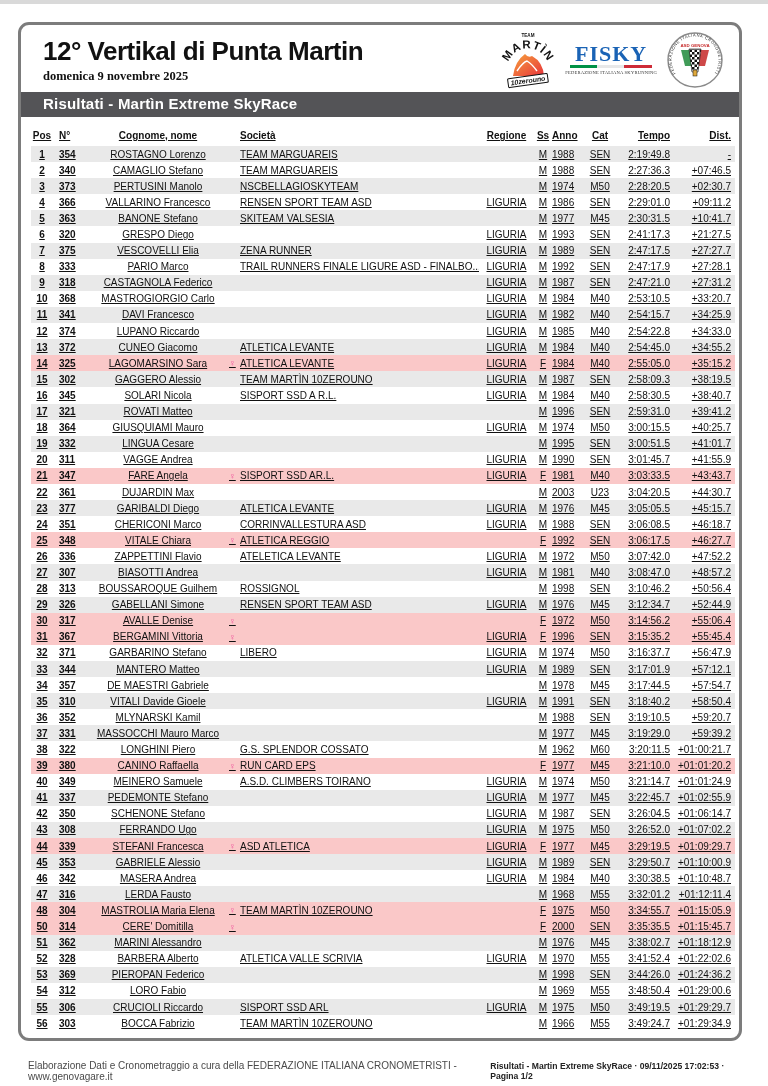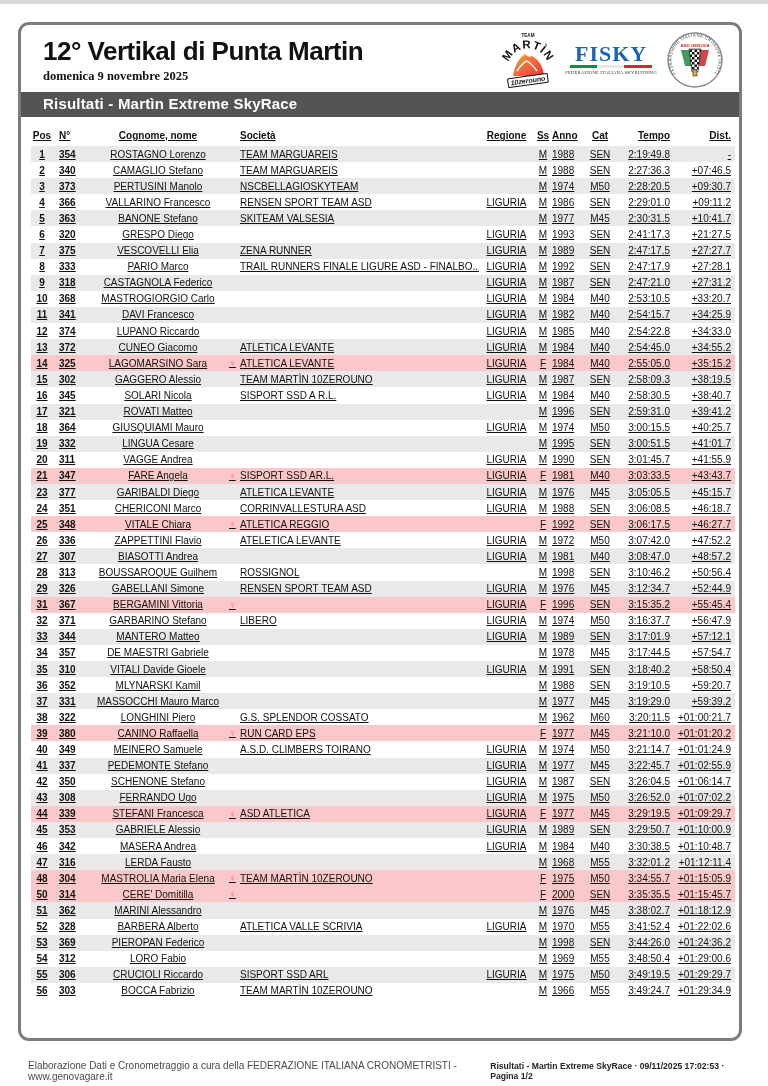--- a/index.html
+++ b/index.html
@@ -179,21 +179,21 @@
             <td class="c-pos">3</td>
             <td class="c-num">373</td>
             <td class="c-name">PERTUSINI Manolo</td>
             <td class="c-icon"></td>
             <td class="c-soc">NSCBELLAGIOSKYTEAM</td>
             <td class="c-reg"></td>
             <td class="c-ss">M</td>
             <td class="c-year">1974</td>
             <td class="c-cat">M50</td>
             <td class="c-time">2:28:20.5</td>
-            <td class="c-gap">+09:30.7</td>
+            <td class="c-gap">+02:30.7</td>
           </tr>
           <tr class="row-even">
             <td class="c-pos">4</td>
             <td class="c-num">366</td>
             <td class="c-name">VALLARINO Francesco</td>
             <td class="c-icon"></td>
             <td class="c-soc">RENSEN SPORT TEAM ASD</td>
             <td class="c-reg">LIGURIA</td>
             <td class="c-ss">M</td>
             <td class="c-year">1986</td>
@@ -415,20 +415,33 @@
             <td class="c-name">FARE Angela</td>
             <td class="c-icon">♀</td>
             <td class="c-soc">SISPORT SSD AR.L.</td>
             <td class="c-reg">LIGURIA</td>
             <td class="c-ss">F</td>
             <td class="c-year">1981</td>
             <td class="c-cat">M40</td>
             <td class="c-time">3:03:33.5</td>
             <td class="c-gap">+43:43.7</td>
           </tr>
+          <tr class="row-even">
+            <td class="c-pos">22</td>
+            <td class="c-num">361</td>
+            <td class="c-name">DUJARDIN Max</td>
+            <td class="c-icon"></td>
+            <td class="c-soc"></td>
+            <td class="c-reg"></td>
+            <td class="c-ss">M</td>
+            <td class="c-year">2003</td>
+            <td class="c-cat">U23</td>
+            <td class="c-time">3:04:20.5</td>
+            <td class="c-gap">+44:30.7</td>
+          </tr>
           <tr class="row-odd">
             <td class="c-pos">23</td>
             <td class="c-num">377</td>
             <td class="c-name">GARIBALDI Diego</td>
             <td class="c-icon"></td>
             <td class="c-soc">ATLETICA LEVANTE</td>
             <td class="c-reg">LIGURIA</td>
             <td class="c-ss">M</td>
             <td class="c-year">1976</td>
             <td class="c-cat">M45</td>
@@ -507,20 +520,33 @@
             <td class="c-icon"></td>
             <td class="c-soc">RENSEN SPORT TEAM ASD</td>
             <td class="c-reg">LIGURIA</td>
             <td class="c-ss">M</td>
             <td class="c-year">1976</td>
             <td class="c-cat">M45</td>
             <td class="c-time">3:12:34.7</td>
             <td class="c-gap">+52:44.9</td>
           </tr>
           <tr class="row-female">
+            <td class="c-pos">30</td>
+            <td class="c-num">317</td>
+            <td class="c-name">AVALLE Denise</td>
+            <td class="c-icon">♀</td>
+            <td class="c-soc"></td>
+            <td class="c-reg"></td>
+            <td class="c-ss">F</td>
+            <td class="c-year">1972</td>
+            <td class="c-cat">M50</td>
+            <td class="c-time">3:14:56.2</td>
+            <td class="c-gap">+55:06.4</td>
+          </tr>
+          <tr class="row-female">
             <td class="c-pos">31</td>
             <td class="c-num">367</td>
             <td class="c-name">BERGAMINI Vittoria</td>
             <td class="c-icon">♀</td>
             <td class="c-soc"></td>
             <td class="c-reg">LIGURIA</td>
             <td class="c-ss">F</td>
             <td class="c-year">1996</td>
             <td class="c-cat">SEN</td>
             <td class="c-time">3:15:35.2</td>

